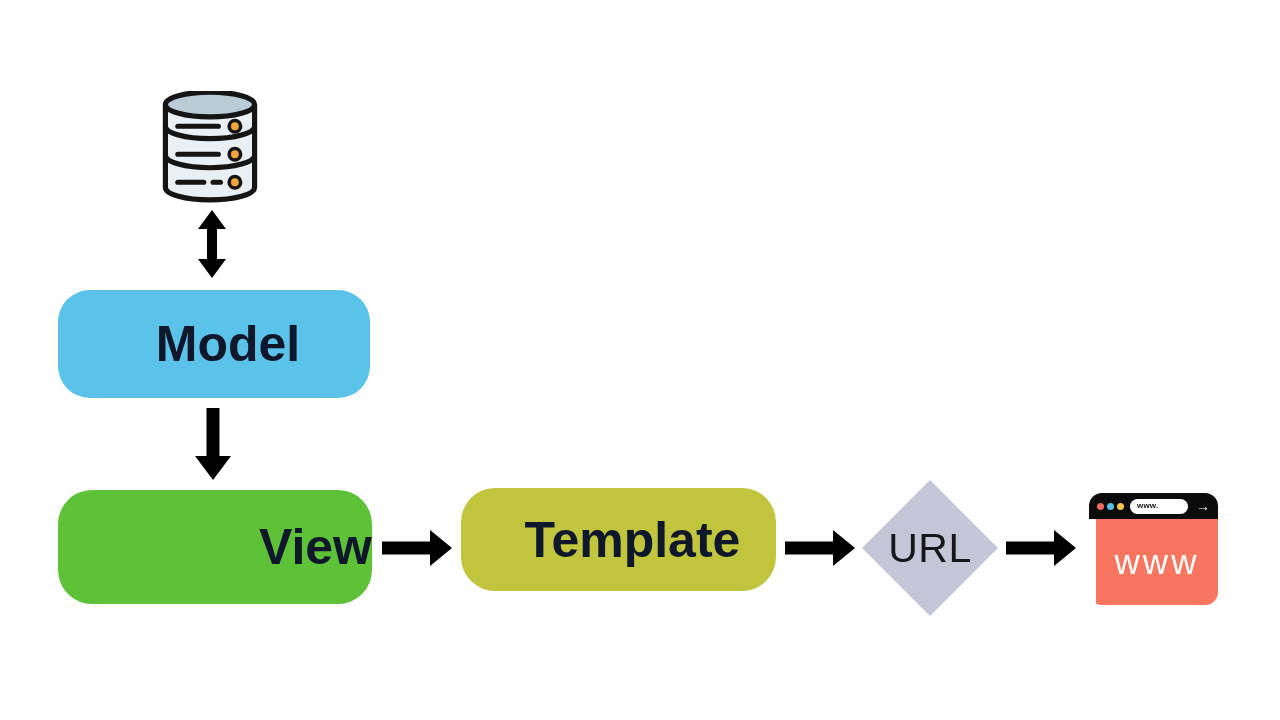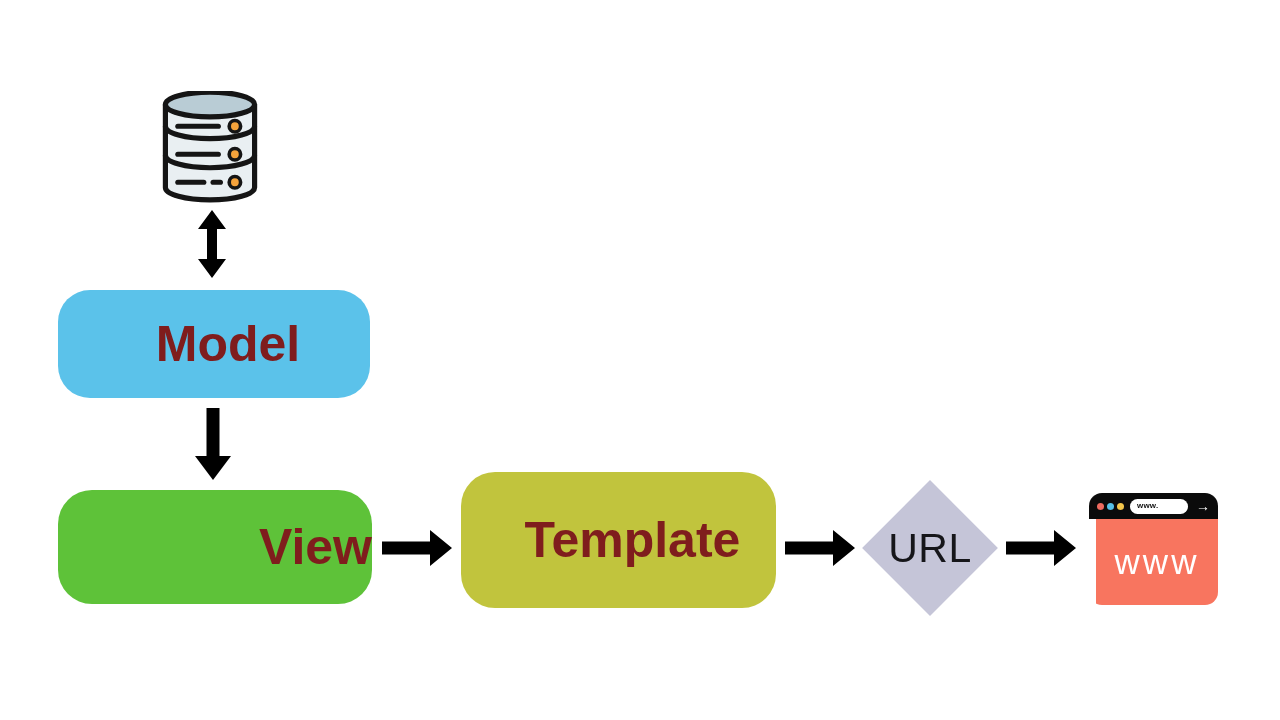--- a/index.html
+++ b/index.html
@@ -13,29 +13,29 @@
     background: #ffffff;
     overflow: hidden;
   }
 
   
   .node {
     position: absolute;
     display: flex;
     align-items: center;
     justify-content: center;
-    color: #7f1d1d;
+    color: #0f172a;
     font-weight: 700;
     font-size: 50px;
     letter-spacing: 0px;
     padding-left: 28px;
   }
   .node-model   { left: 58px;  top: 290px; width: 312px; height: 108px; border-radius: 32px; }
   .node-view    { left: 58px;  top: 490px; width: 314px; height: 114px; border-radius: 34px; }
-  .node-template{ left: 461px; top: 472px; width: 315px; height: 136px; border-radius: 34px; }
+  .node-template{ left: 461px; top: 488px; width: 315px; height: 103px; border-radius: 34px; }
 
   
   .db-icon { position: absolute; left: 160px; top: 91px; width: 100px; height: 112px; }
 
   
   .arrow { position: absolute; display: block; }
   .arrow-db-model   { left: 197px; top: 210px; width: 30px; height: 68px; }
   .arrow-model-view { left: 195px; top: 408px; width: 36px; height: 72px; }
   .arrow-view-template  { left: 382px;  top: 530px; width: 70px; height: 36px; }
   .arrow-template-url   { left: 785px;  top: 530px; width: 70px; height: 36px; }

